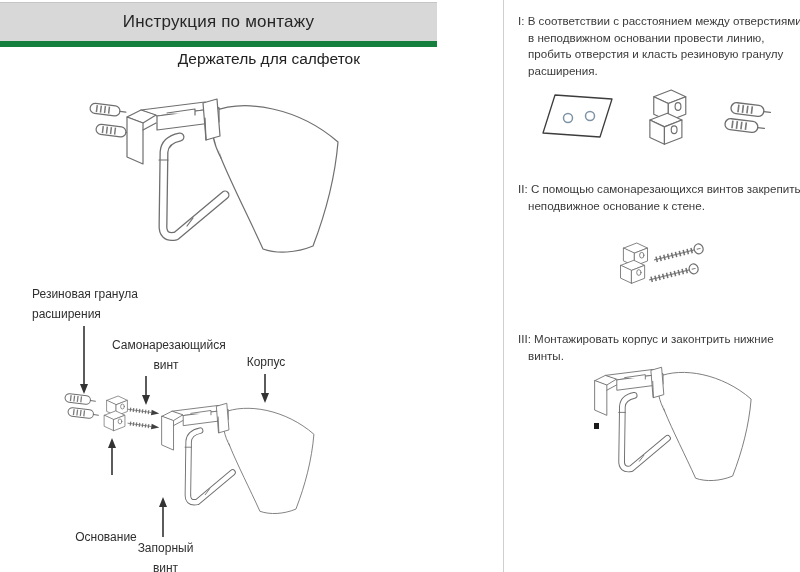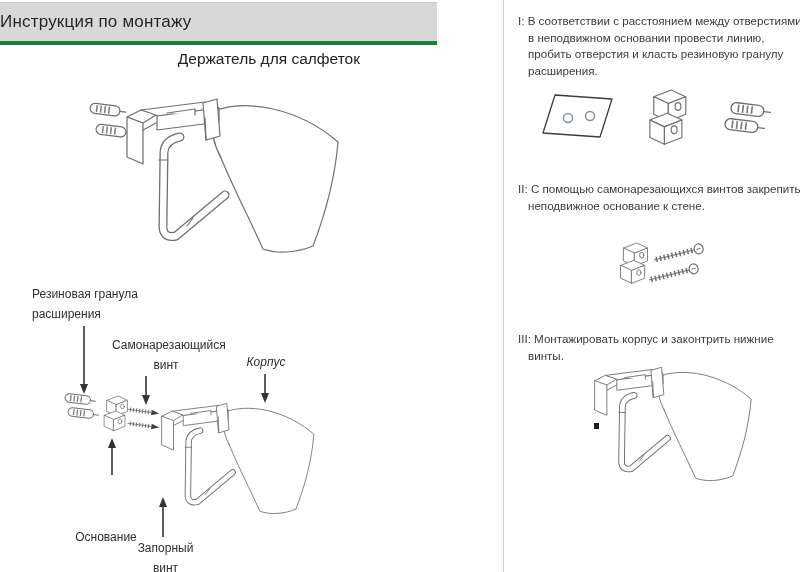--- a/index.html
+++ b/index.html
@@ -4,22 +4,22 @@
 <style>
   html,body{margin:0;padding:0;background:#ffffff;}
   .page{
     position:relative;width:800px;height:572px;background:#ffffff;
     font-family:"Liberation Sans","DejaVu Sans",sans-serif;color:#333;
     overflow:hidden;outline:1px solid #e3e3e3;
   }
   .divider{position:absolute;left:503px;top:0;width:1px;height:572px;background:#cfcfcf;}
   .title-band{
     position:absolute;left:0;top:2px;width:437px;height:38px;background:#d8d8d8;
-    border-top:1px solid #c6c6c6;border-bottom:4px solid #15803d;
-    display:flex;align-items:center;
+    border-top:1px solid #c6c6c6;border-bottom:6px solid #15803d;
+    display:flex;align-items:center;justify-content:center;
   }
   .title-band span{font-size:17px;color:#262626;letter-spacing:.2px;}
   .subtitle{
     position:absolute;left:60px;top:50px;width:300px;text-align:right;
     font-size:15.5px;color:#222;
   }
   .lbl{position:absolute;font-size:12px;line-height:20px;color:#2f2f2f;}
   .lbl.center{text-align:center;}
   .step{
     position:absolute;left:518px;width:282px;font-size:11.6px;line-height:16.5px;
@@ -92,21 +92,21 @@
     </defs>
     <g>
       <use href="#dowel-art" transform="translate(30,20) rotate(7 18 5)"></use>
       <use href="#dowel-art" transform="translate(36,41) rotate(7 18 5)"></use>
     </g>
     <use href="#corpus-art" transform="translate(67,15)"></use>
   </svg>
 
   <div class="lbl" style="left:32px;top:284px;width:116px;">Резиновая гранула расширения</div>
   <div class="lbl center" style="left:112px;top:335px;width:108px;">Самонарезающийся винт</div>
-  <div class="lbl center" style="left:240px;top:352px;width:52px;font-style:italic;">Корпус</div>
+  <div class="lbl center" style="left:240px;top:352px;width:52px;">Корпус</div>
   <div class="lbl center" style="left:65px;top:479px;width:82px;margin-top:48px;">Основание</div>
   <div class="lbl center" style="left:128px;top:538px;width:75px;">Запорный винт</div>
 
   <svg class="exploded-drawing" style="left:25px;top:318px;" width="315" height="254" viewBox="0 0 315 254">
     <g stroke="#333" stroke-width="1.6">
       <line x1="59" y1="8" x2="59" y2="68"></line>
         <polygon points="55,66 63,66 59,76" fill="#333" stroke="none"></polygon>
       <line x1="121" y1="58" x2="121" y2="79"></line>
         <polygon points="117,77 125,77 121,87" fill="#333" stroke="none"></polygon>
       <line x1="240" y1="56" x2="240" y2="77"></line>

